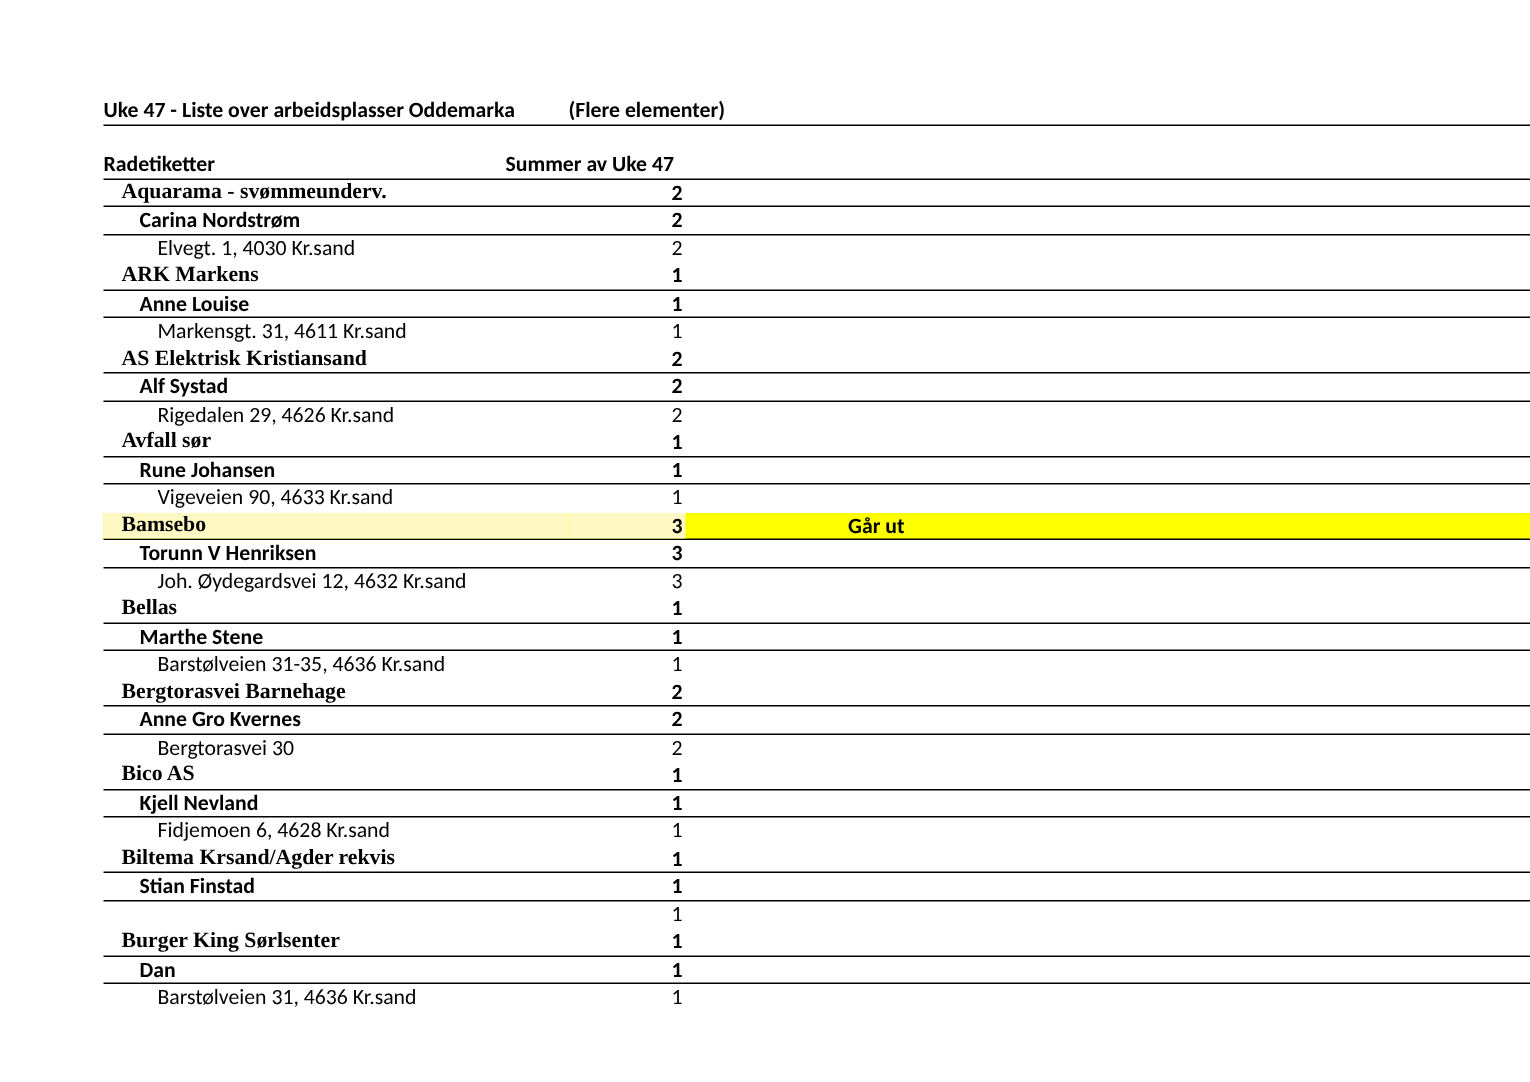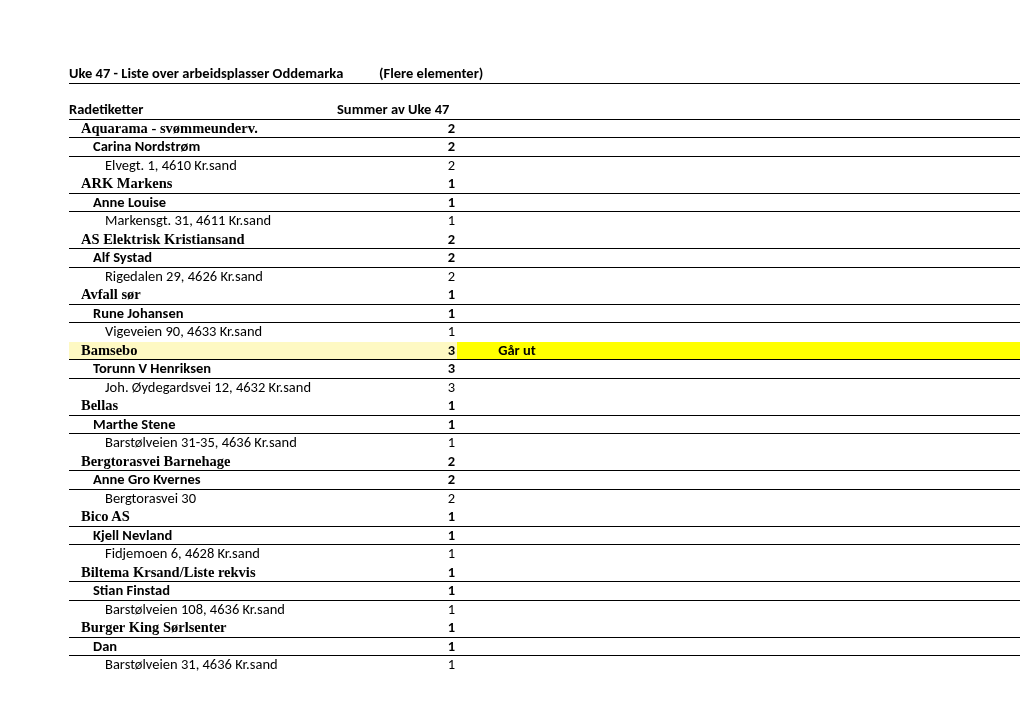--- a/index.html
+++ b/index.html
@@ -42,23 +42,23 @@
   .value-cell {
     position: absolute;
     left: 310px;
     width: 78px;
     text-align: right;
     box-sizing: border-box;
     padding-right: 2px;
   }
   .note-cell {
     position: absolute;
-    left: 388px;
+    left: 414px;
     width: 120px;
-    text-align: center;
+    text-align: right;
     box-sizing: border-box;
   }
   .bold {
     font-weight: 700;
   }
   .indent0 .label-cell { padding-left: 0px; }
   .indent1 .label-cell { padding-left: 12px; font-family: Liberation Serif, serif; }
   .indent2 .label-cell { padding-left: 24px; }
   .indent3 .label-cell { padding-left: 36px; }
   .highlight-yellow {
@@ -89,21 +89,21 @@
   <div id="rows-container">
       <div class="row indent1 bold line">
         <span class="label-cell">Aquarama - svømmeunderv.</span>
         <span class="value-cell">2</span>
       </div>
       <div class="row indent2 bold line">
         <span class="label-cell">Carina Nordstrøm</span>
         <span class="value-cell">2</span>
       </div>
       <div class="row indent3">
-        <span class="label-cell">Elvegt. 1, 4610 Kr.sand</span>
+        <span class="label-cell">Elvegt. 1, 4030 Kr.sand</span>
         <span class="value-cell">2</span>
       </div>
       <div class="row indent1 bold line">
         <span class="label-cell">ARK Markens</span>
         <span class="value-cell">1</span>
       </div>
       <div class="row indent2 bold line">
         <span class="label-cell">Anne Louise</span>
         <span class="value-cell">1</span>
       </div>
@@ -178,29 +178,28 @@
       </div>
       <div class="row indent2 bold line">
         <span class="label-cell">Kjell Nevland</span>
         <span class="value-cell">1</span>
       </div>
       <div class="row indent3">
         <span class="label-cell">Fidjemoen 6, 4628 Kr.sand</span>
         <span class="value-cell">1</span>
       </div>
       <div class="row indent1 bold line">
-        <span class="label-cell">Biltema Krsand/Liste rekvis</span>
+        <span class="label-cell">Biltema Krsand/Agder rekvis</span>
         <span class="value-cell">1</span>
       </div>
       <div class="row indent2 bold line">
         <span class="label-cell">Stian Finstad</span>
         <span class="value-cell">1</span>
       </div>
       <div class="row indent3">
-        <span class="label-cell">Barstølveien 108, 4636 Kr.sand</span>
         <span class="value-cell">1</span>
       </div>
       <div class="row indent1 bold line">
         <span class="label-cell">Burger King Sørlsenter</span>
         <span class="value-cell">1</span>
       </div>
       <div class="row indent2 bold line">
         <span class="label-cell">Dan</span>
         <span class="value-cell">1</span>
       </div>

